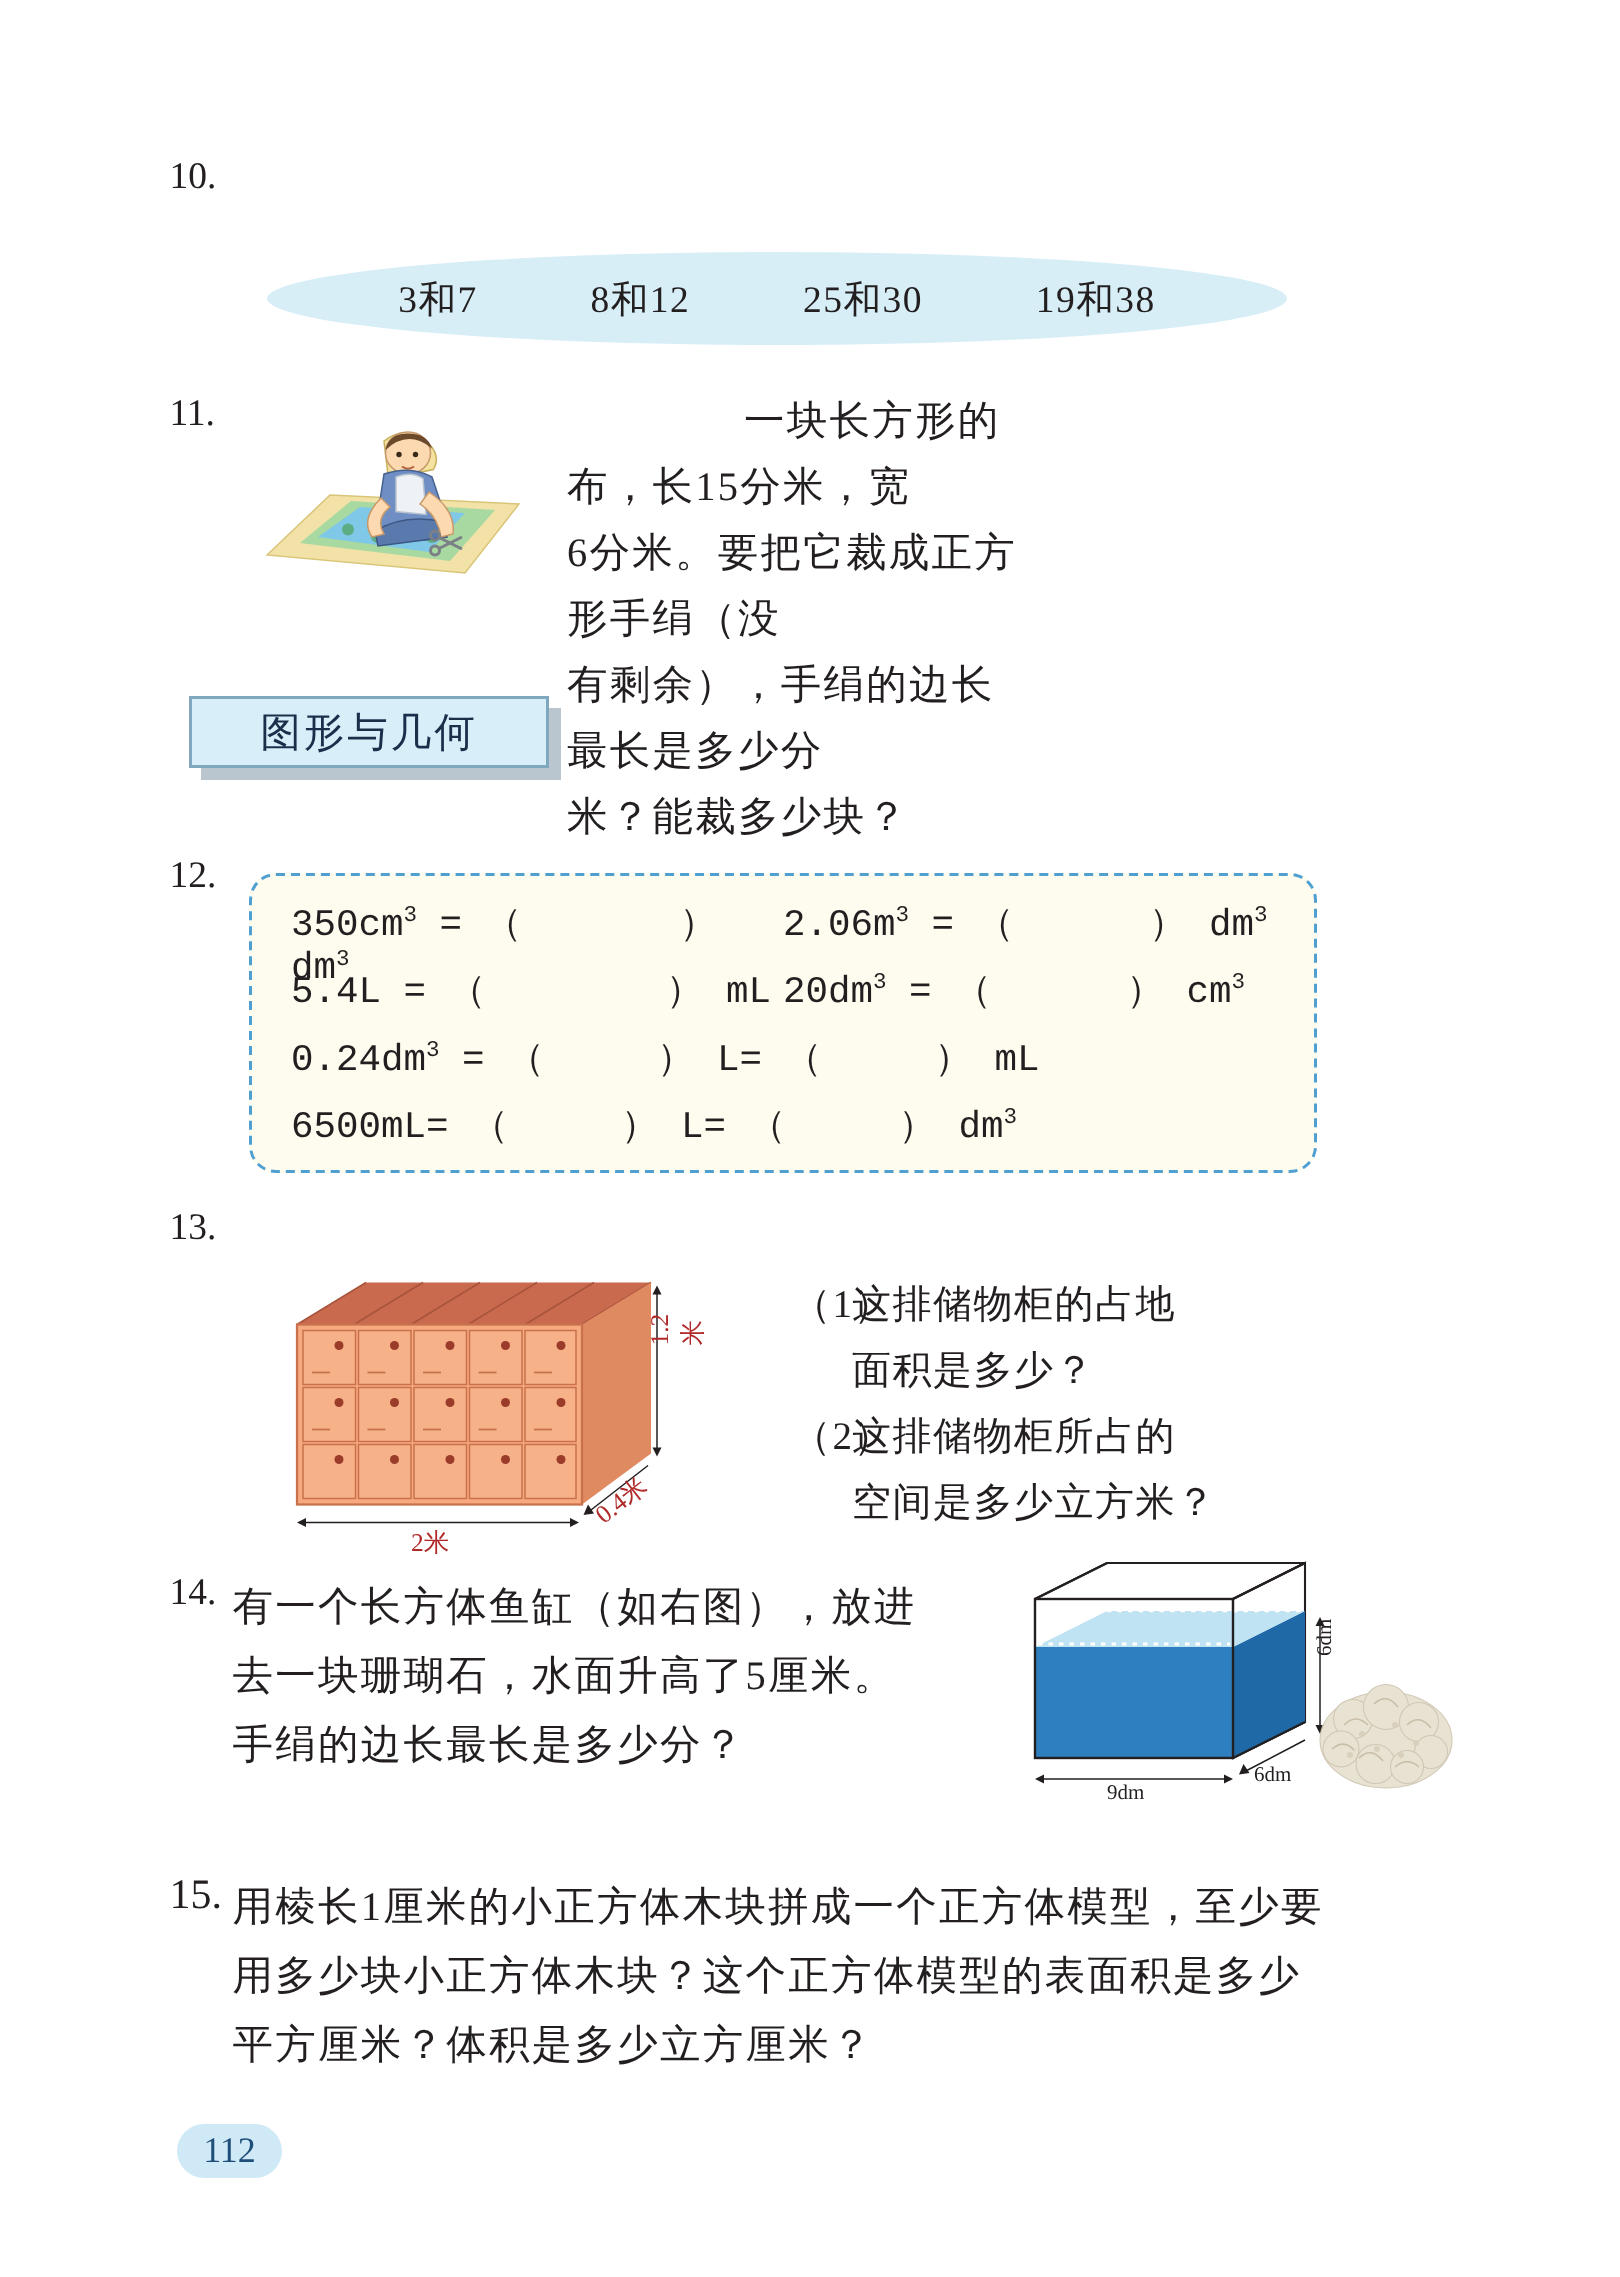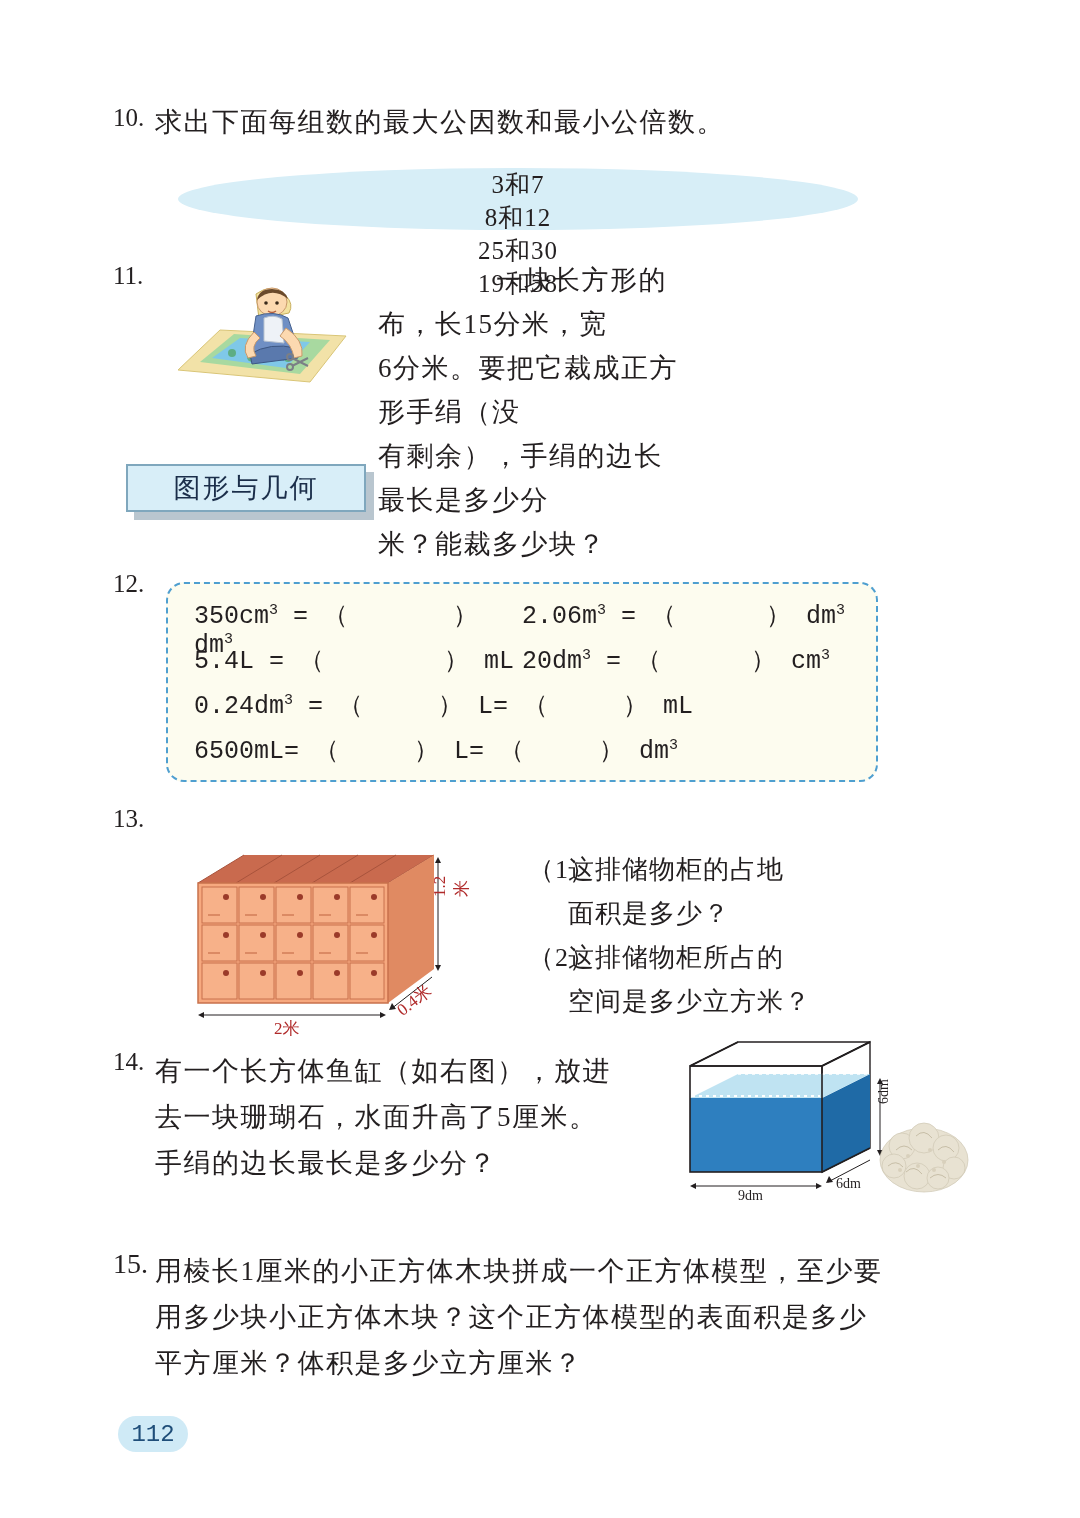--- a/index.html
+++ b/index.html
@@ -22,21 +22,21 @@
 
   .ellipse {
     position:absolute; left:178px; top:168px;
     width:680px; height:62px;
     background:#d7eef7; border-radius:50%;
   }
   .ellipse-inner {
     position:absolute; inset:0;
     display:flex; align-items:center; justify-content:space-around;
     padding:0 50px;
-    font-size:25px; letter-spacing:1px;flex-direction:column;
+    font-size:25px; letter-spacing:1px;
   }
 
   
   .item11-idx { position:absolute; left:113px; top:262px; font-size:25px; }
   .item11-art { position:absolute; left:160px; top:258px; width:200px; height:130px; }
   .item11-text {
     position:absolute; left:378px; top:258px; width:300px;
     font-size:27px; line-height:44px; letter-spacing:1.5px;
   }
   .item11-text .first { text-indent:118px; display:block;font-family:Liberation Serif, serif; }
@@ -108,32 +108,31 @@
   .item15 .head .idx { width:42px; flex:0 0 42px; font-size:28px; }
   .item15 .head .txt { font-size:27px; line-height:46px; letter-spacing:1.5px; }
 
   
   .pagenum {
     position:absolute; left:118px; top:1416px;
     width:70px; height:36px; border-radius:18px;
     background:#cfeaf6;
     display:flex; align-items:center; justify-content:center;
     font-size:24px; color:#1f4e79;
-    font-family:Liberation Mono, monospace;
+    font-family:Liberation Serif, serif;
   }
 </style>
 </head>
 <body>
 
 <div class="page">
 
   <div class="item10">
     <div class="line">
       <div class="idx">10.</div>
-      <div class="txt">求出下面每组数的最大公因数和最小公倍数。</div>
     </div>
   </div>
 
   <div class="ellipse">
     <div class="ellipse-inner">
       <span>3和7</span>
       <span>8和12</span>
       <span>25和30</span>
       <span>19和38</span>
     </div>

